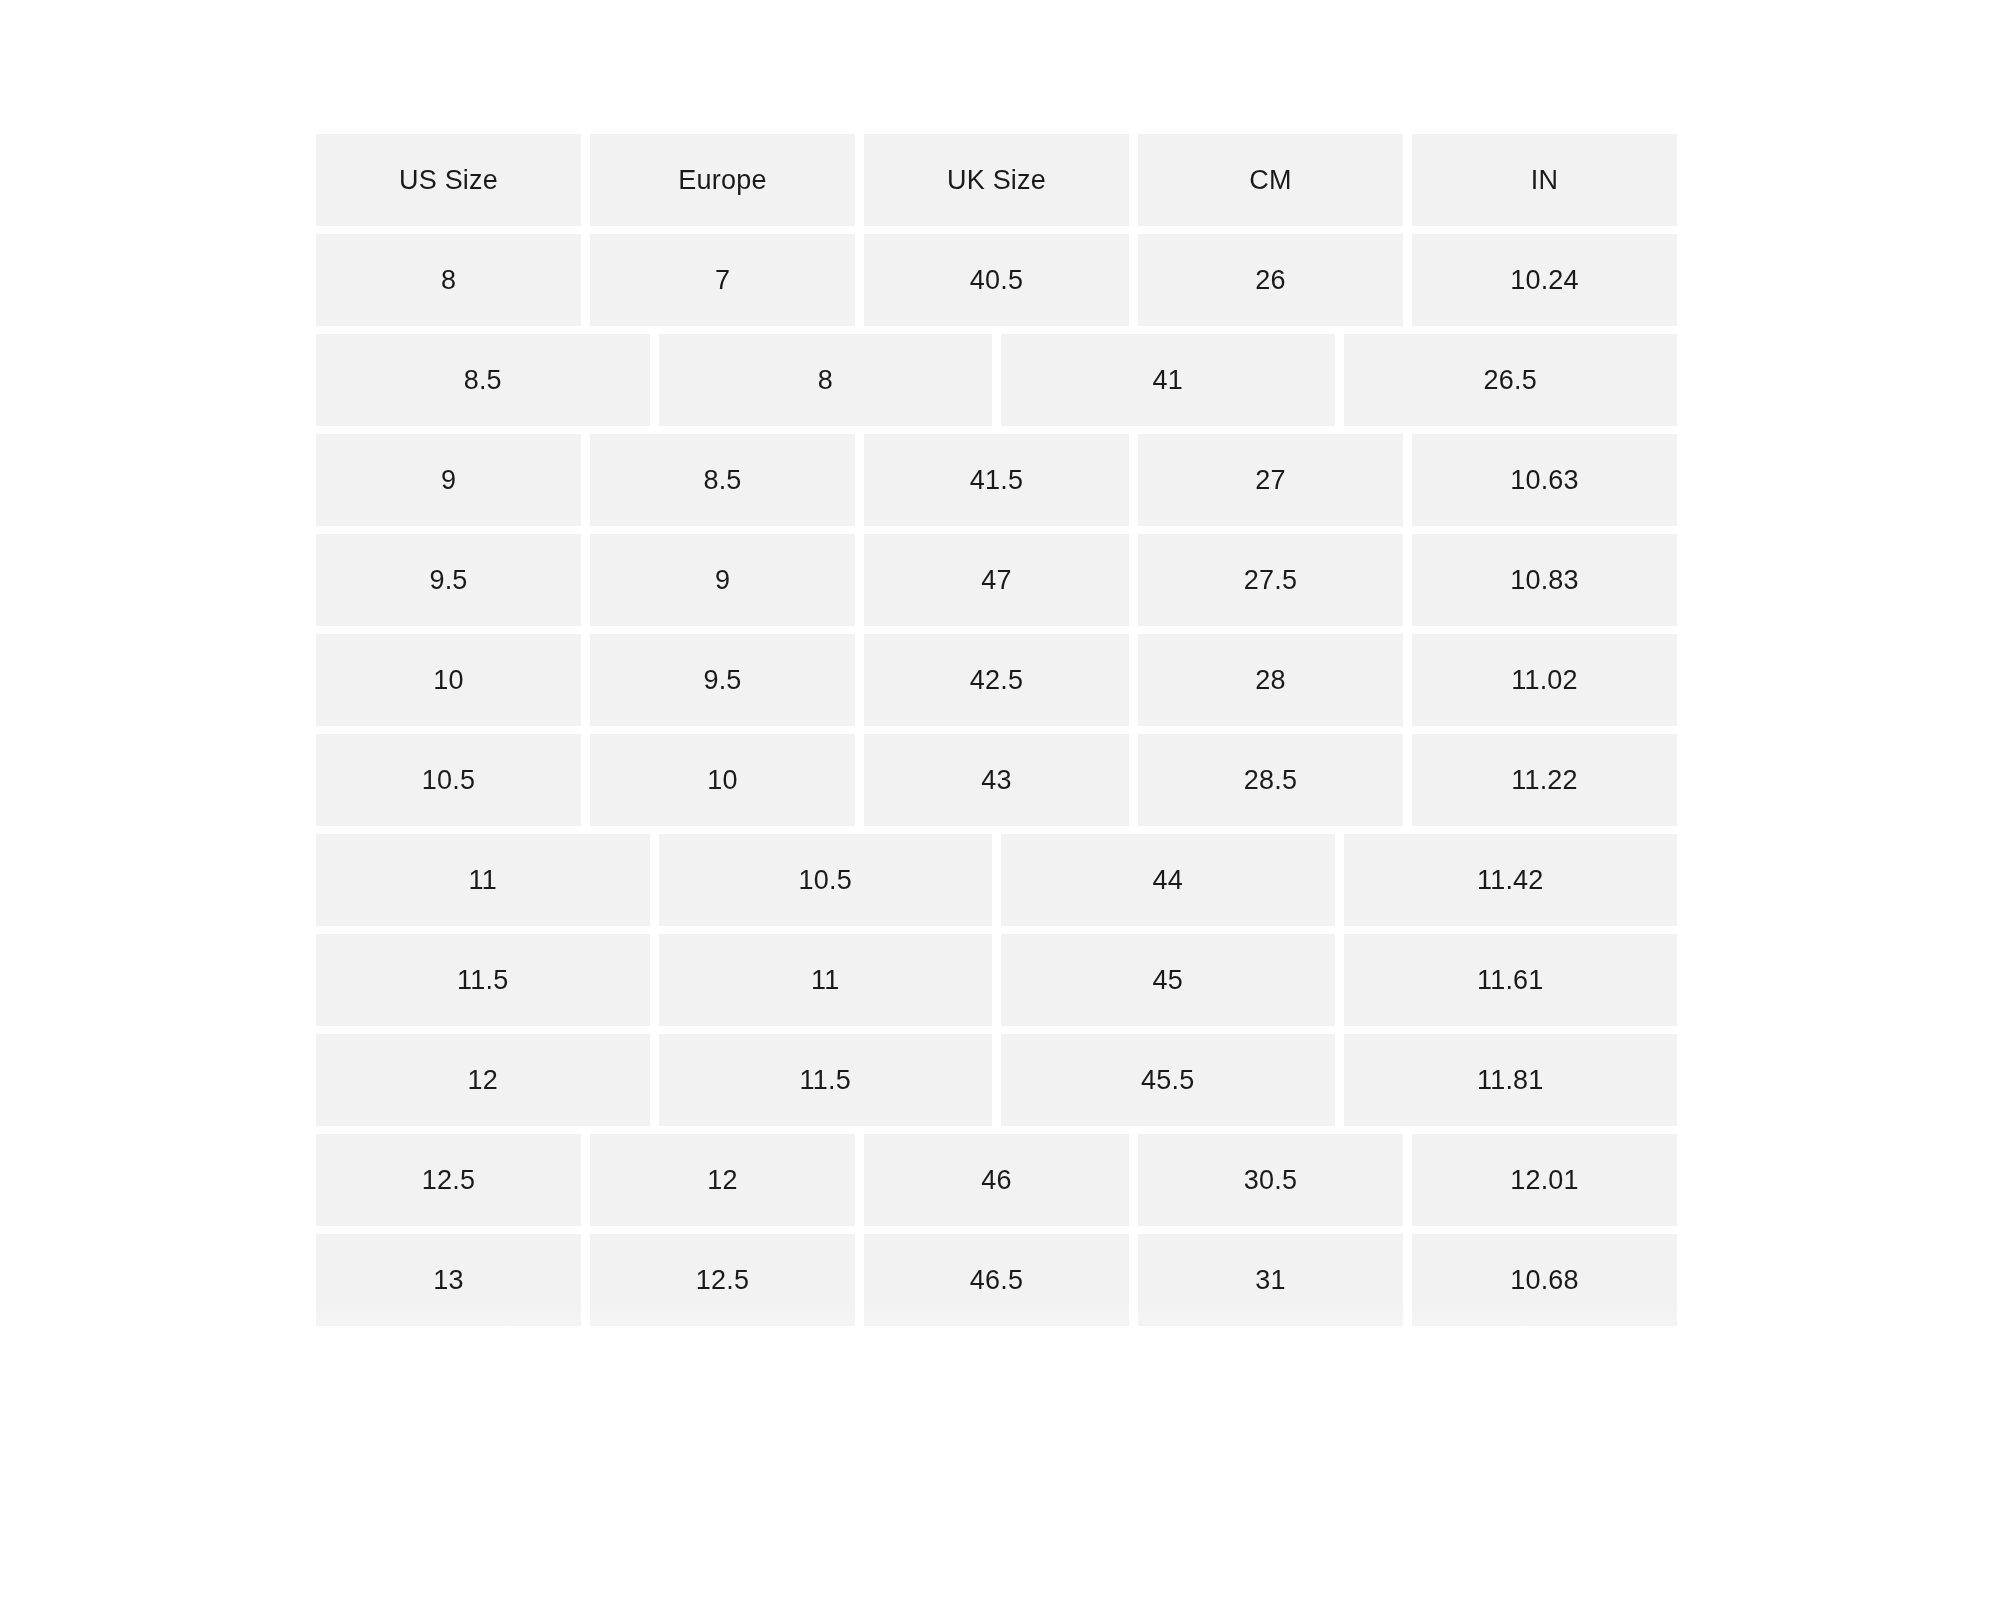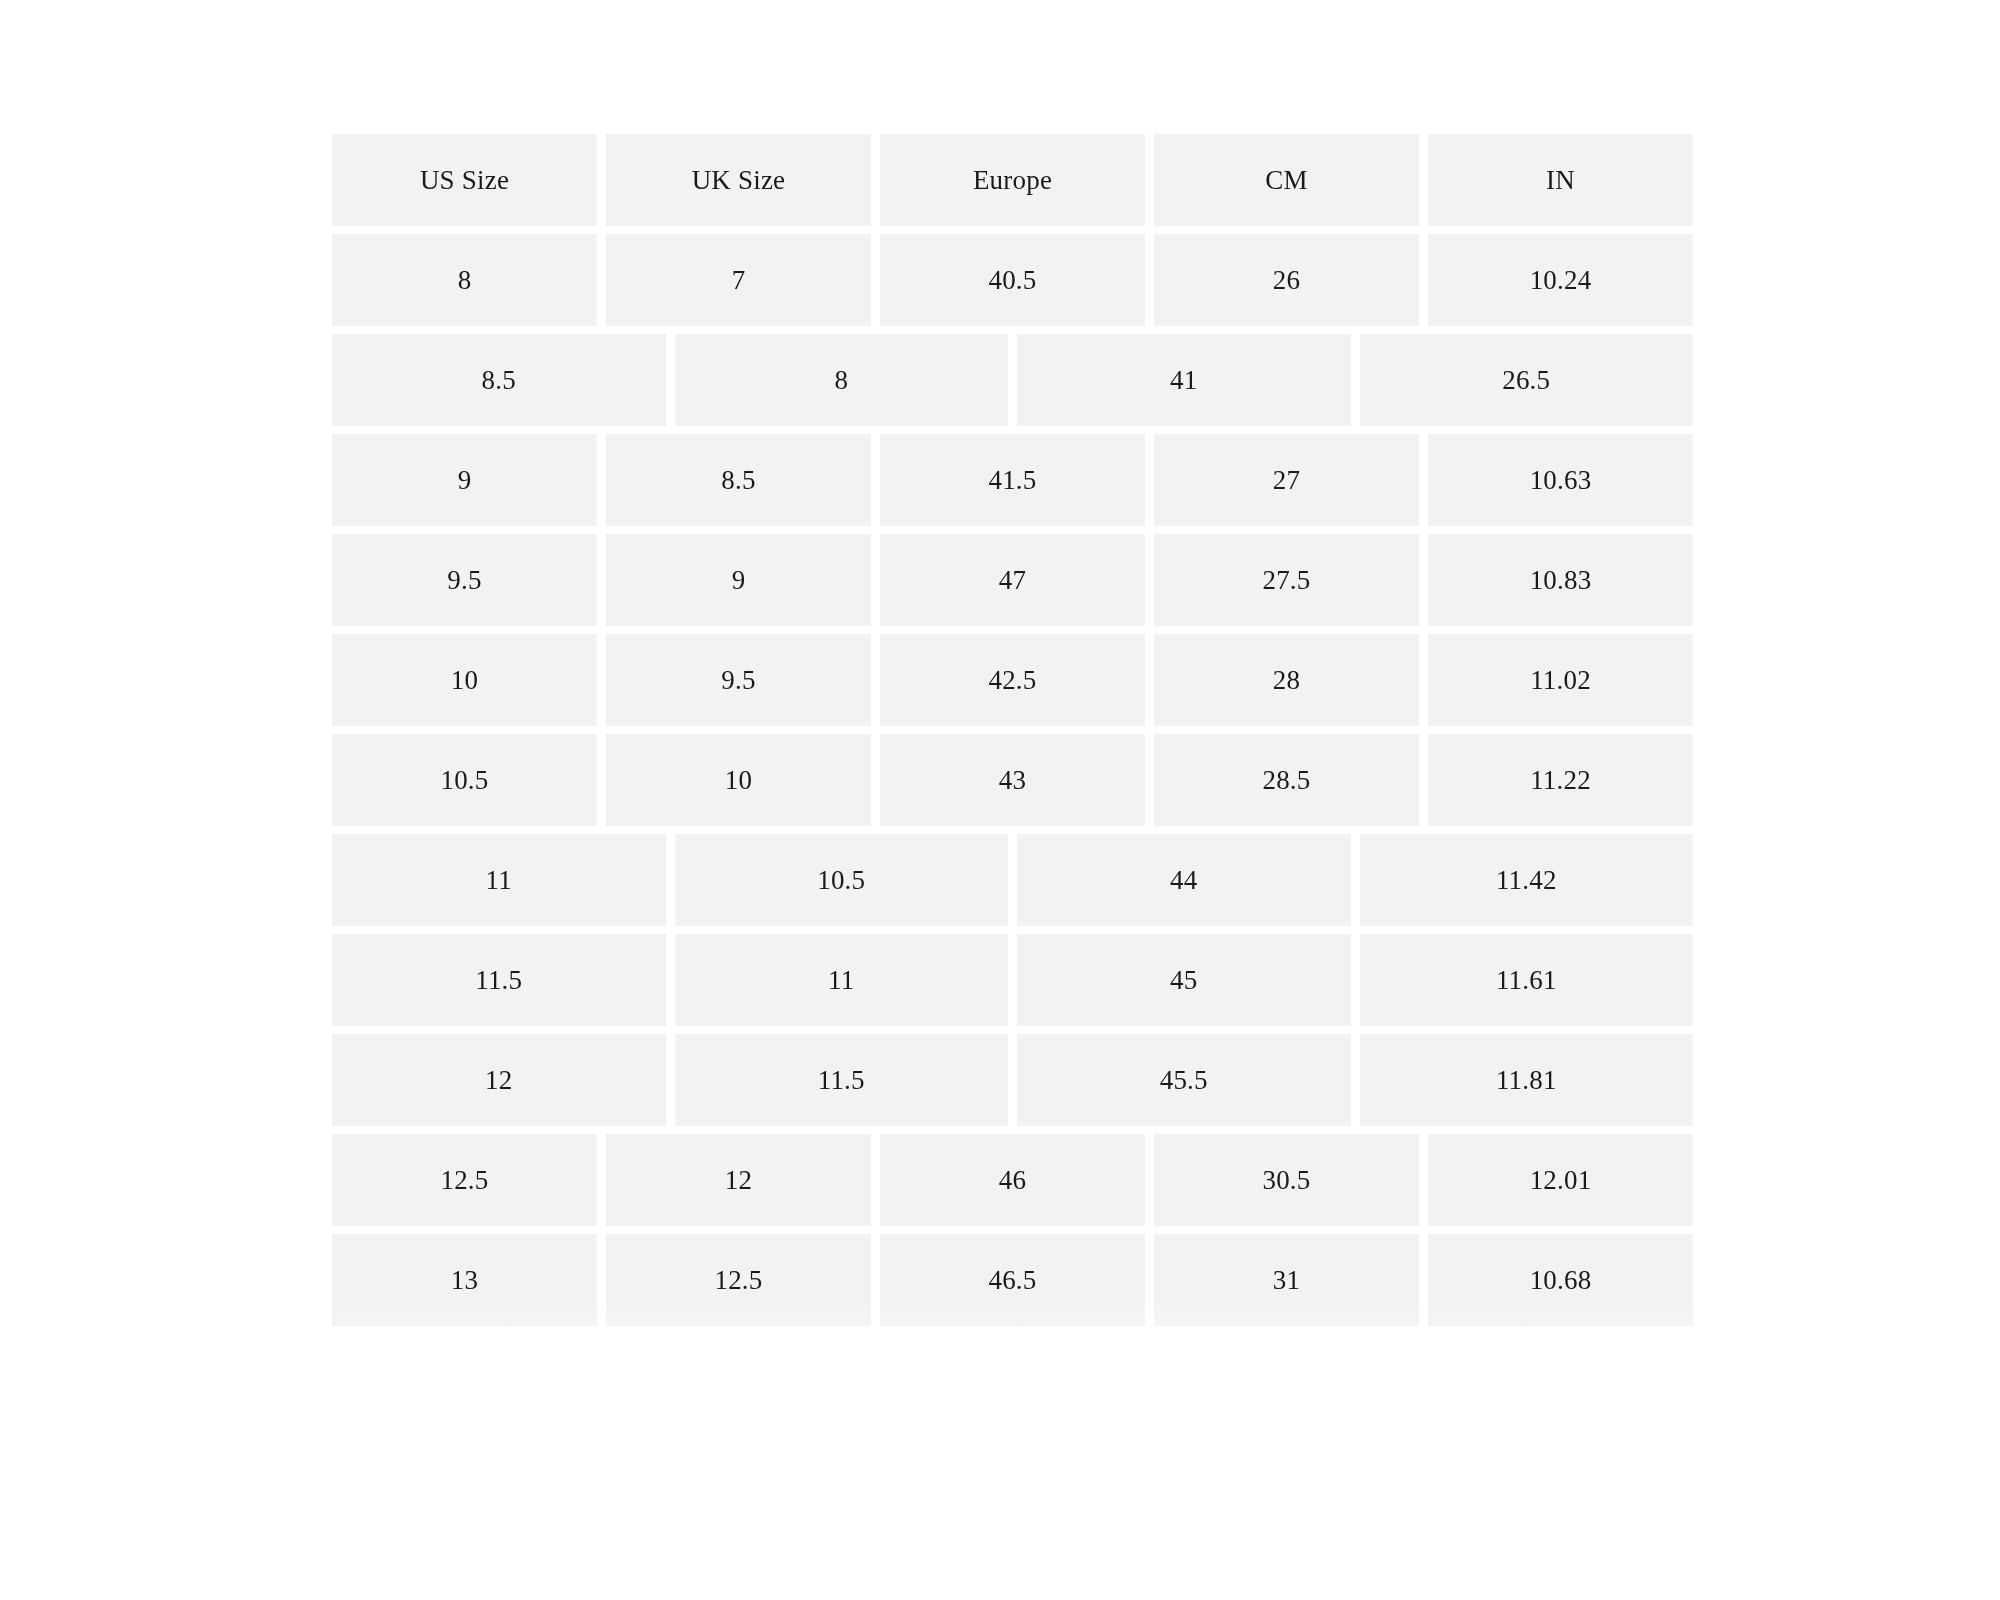--- a/index.html
+++ b/index.html
@@ -19,27 +19,26 @@
   #page {
     position: relative;
     width: 2000px;
     height: 1600px;
     background: #ffffff;
   }
 
   
   #size-chart {
     position: absolute;
-    left: 332px;
+    left: 316px;
     top: 134px;
     width: 1361px;
     display: flex;
     flex-direction: column;
     row-gap: 8px;
-    font-family: Liberation Serif, serif;
   }
 
   .chart-row {
     display: flex;
     column-gap: 9px;
     width: 100%;
   }
 
   .chart-cell {
     flex: 1 1 0;
@@ -70,22 +69,22 @@
 </style>
 </head>
 <body>
 
 <div id="page">
 
   <div id="size-chart">
 
   <div class="chart-row header-row">
         <div class="chart-cell">US Size</div>
+        <div class="chart-cell">Europe</div>
         <div class="chart-cell">UK Size</div>
-        <div class="chart-cell">Europe</div>
         <div class="chart-cell">CM</div>
         <div class="chart-cell">IN</div>
       </div>
       <div class="chart-row">
         <div class="chart-cell">8</div>
         <div class="chart-cell">7</div>
         <div class="chart-cell">40.5</div>
         <div class="chart-cell">26</div>
         <div class="chart-cell">10.24</div>
       </div>

